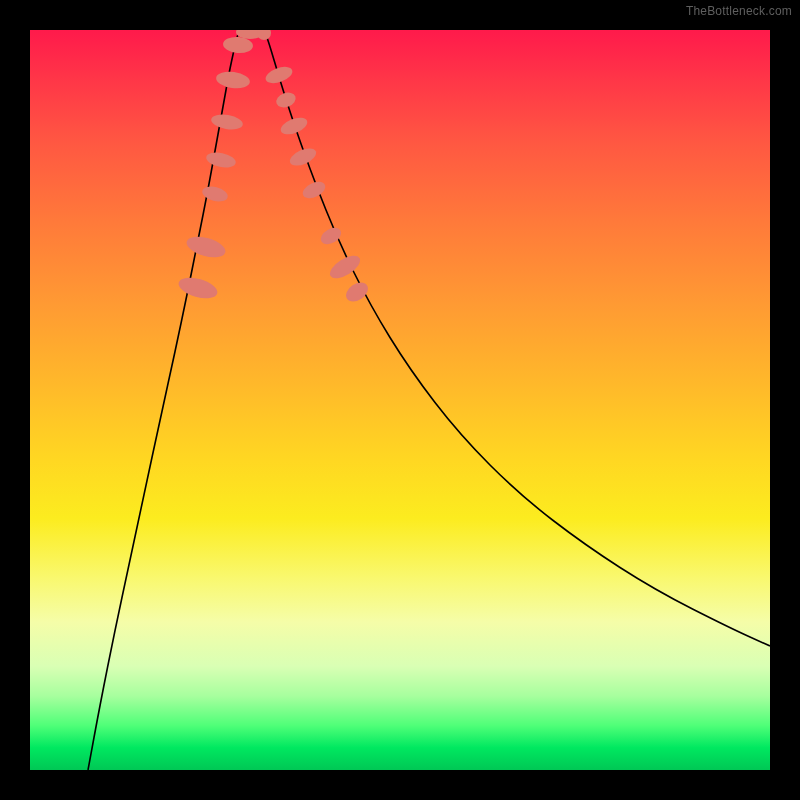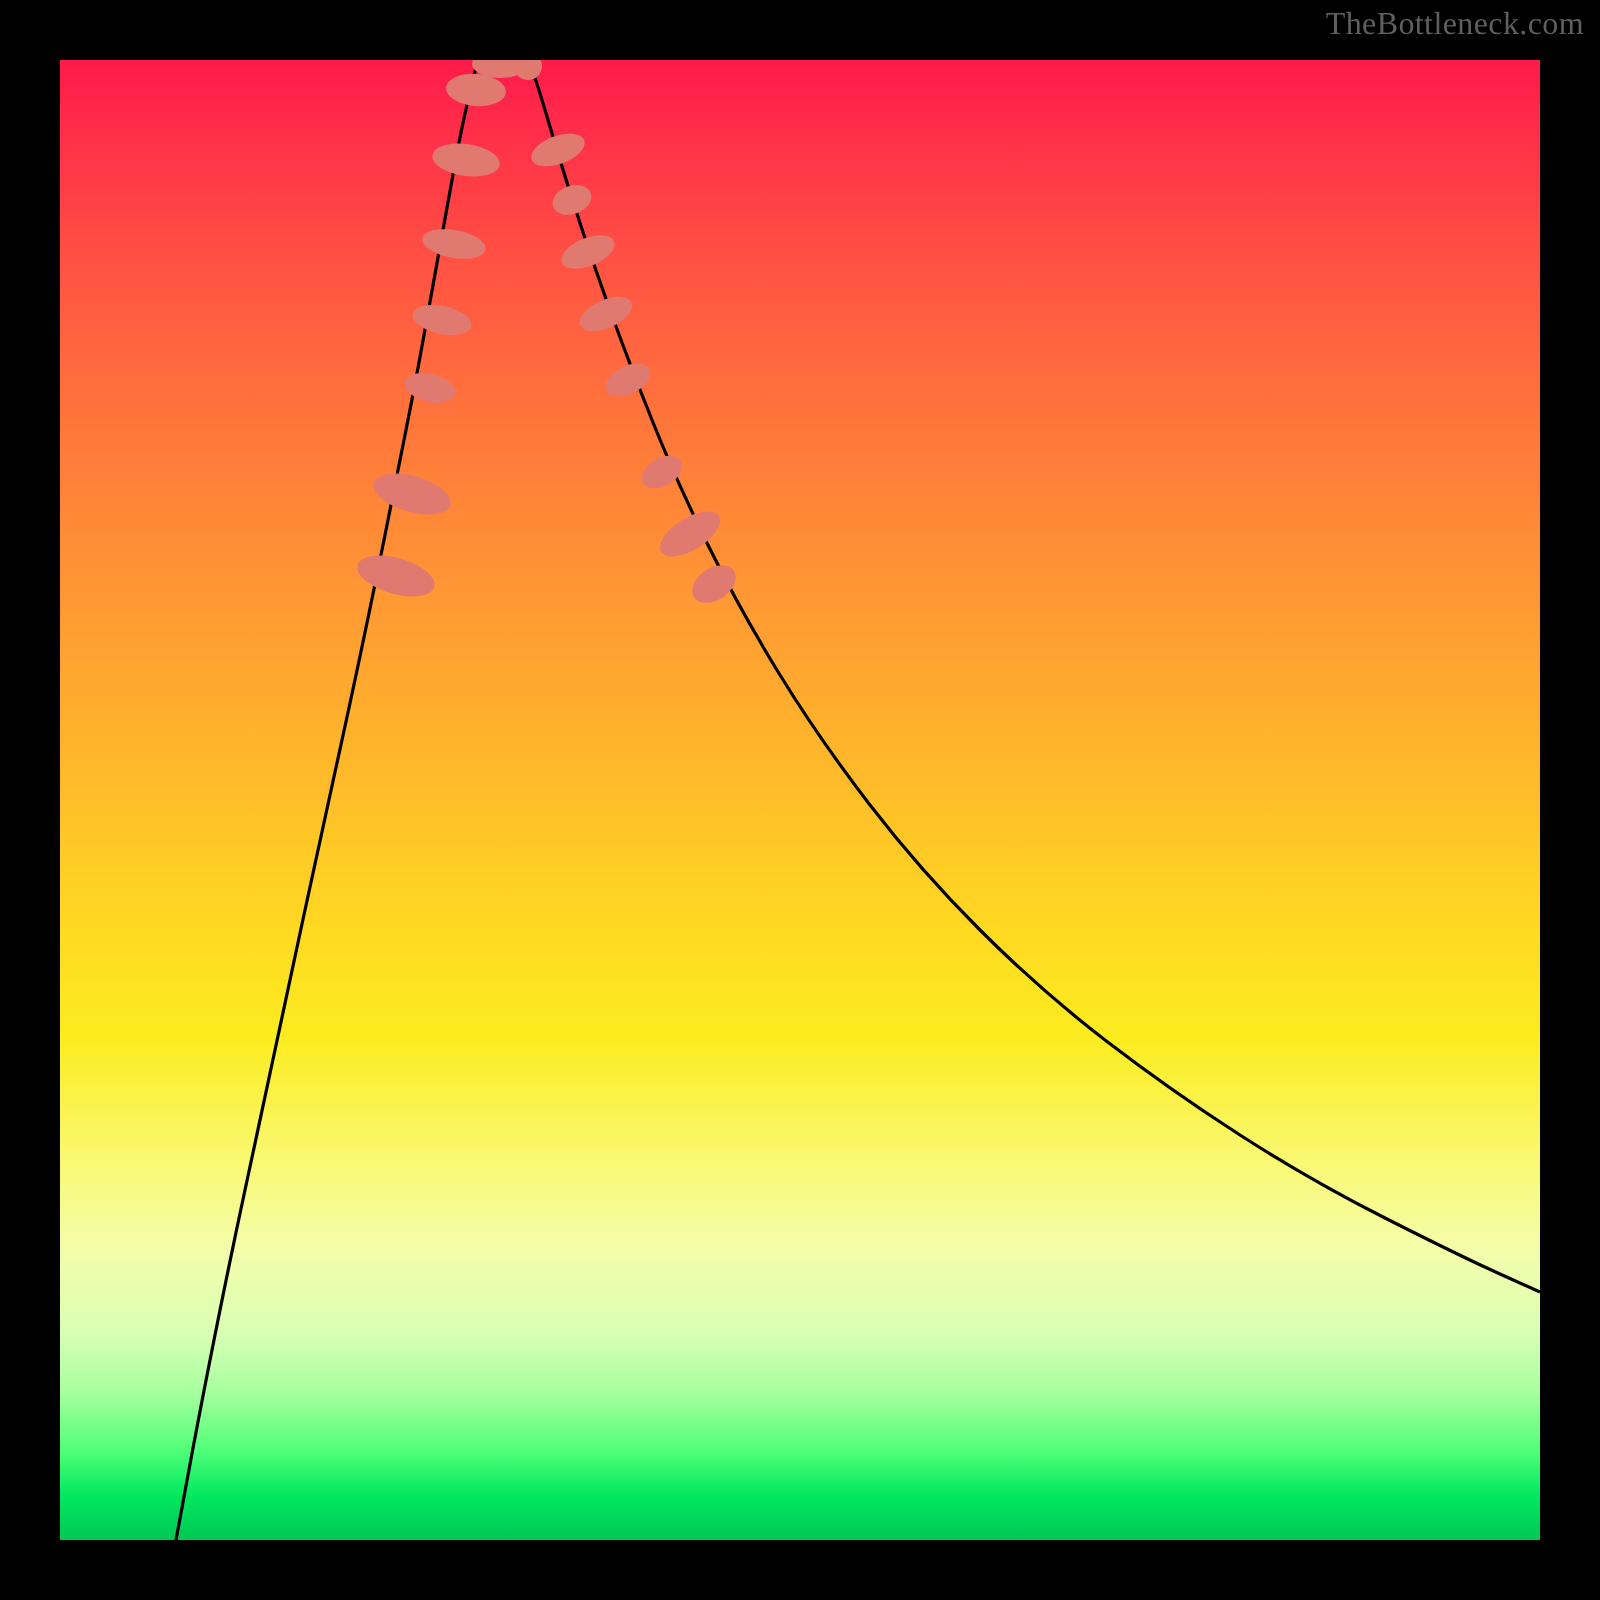--- a/index.html
+++ b/index.html
@@ -33,24 +33,23 @@
       #4fff78 94%,
       #00e860 97%,
       #00c755 100%
     );
   }
   .watermark {
     position: absolute;
     top: 4px;
     right: 8px;
     color: #5f5f5f;
-    font-size: 16px;
+    font-size: 12px;
     letter-spacing: 0.2px;
     user-select: none;
-    font-family: Liberation Serif, serif;
   }
   svg.plot {
     position: absolute;
     left: 0;
     top: 0;
     width: 740px;
     height: 740px;
   }
   .curve {
     fill: none;

